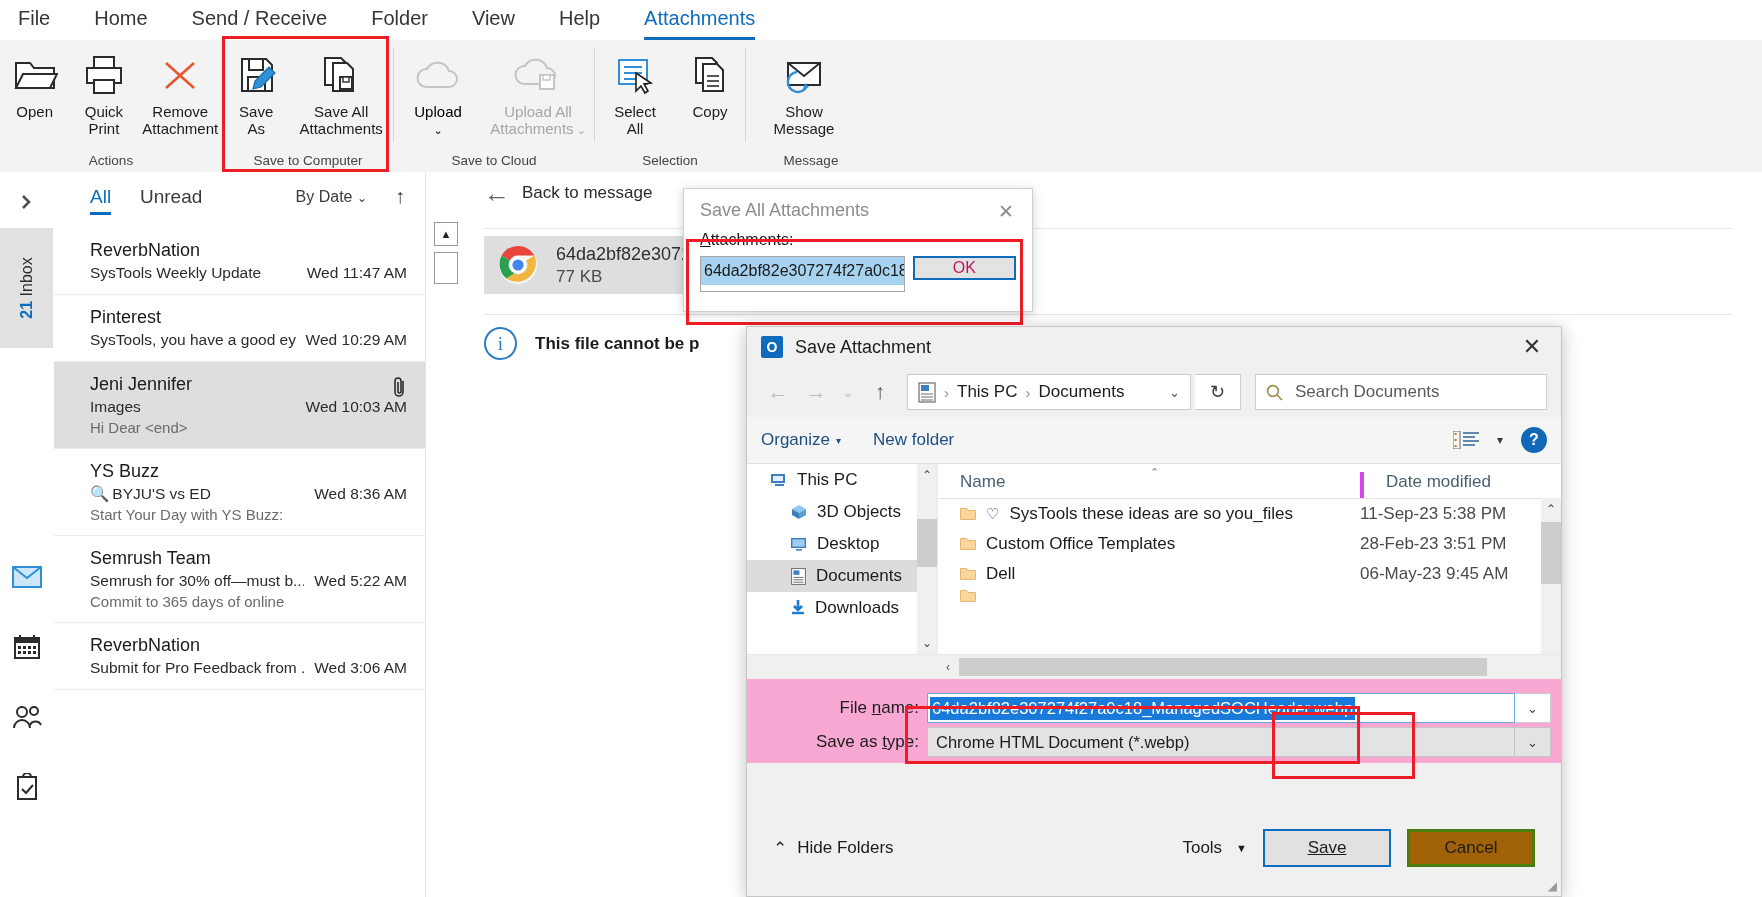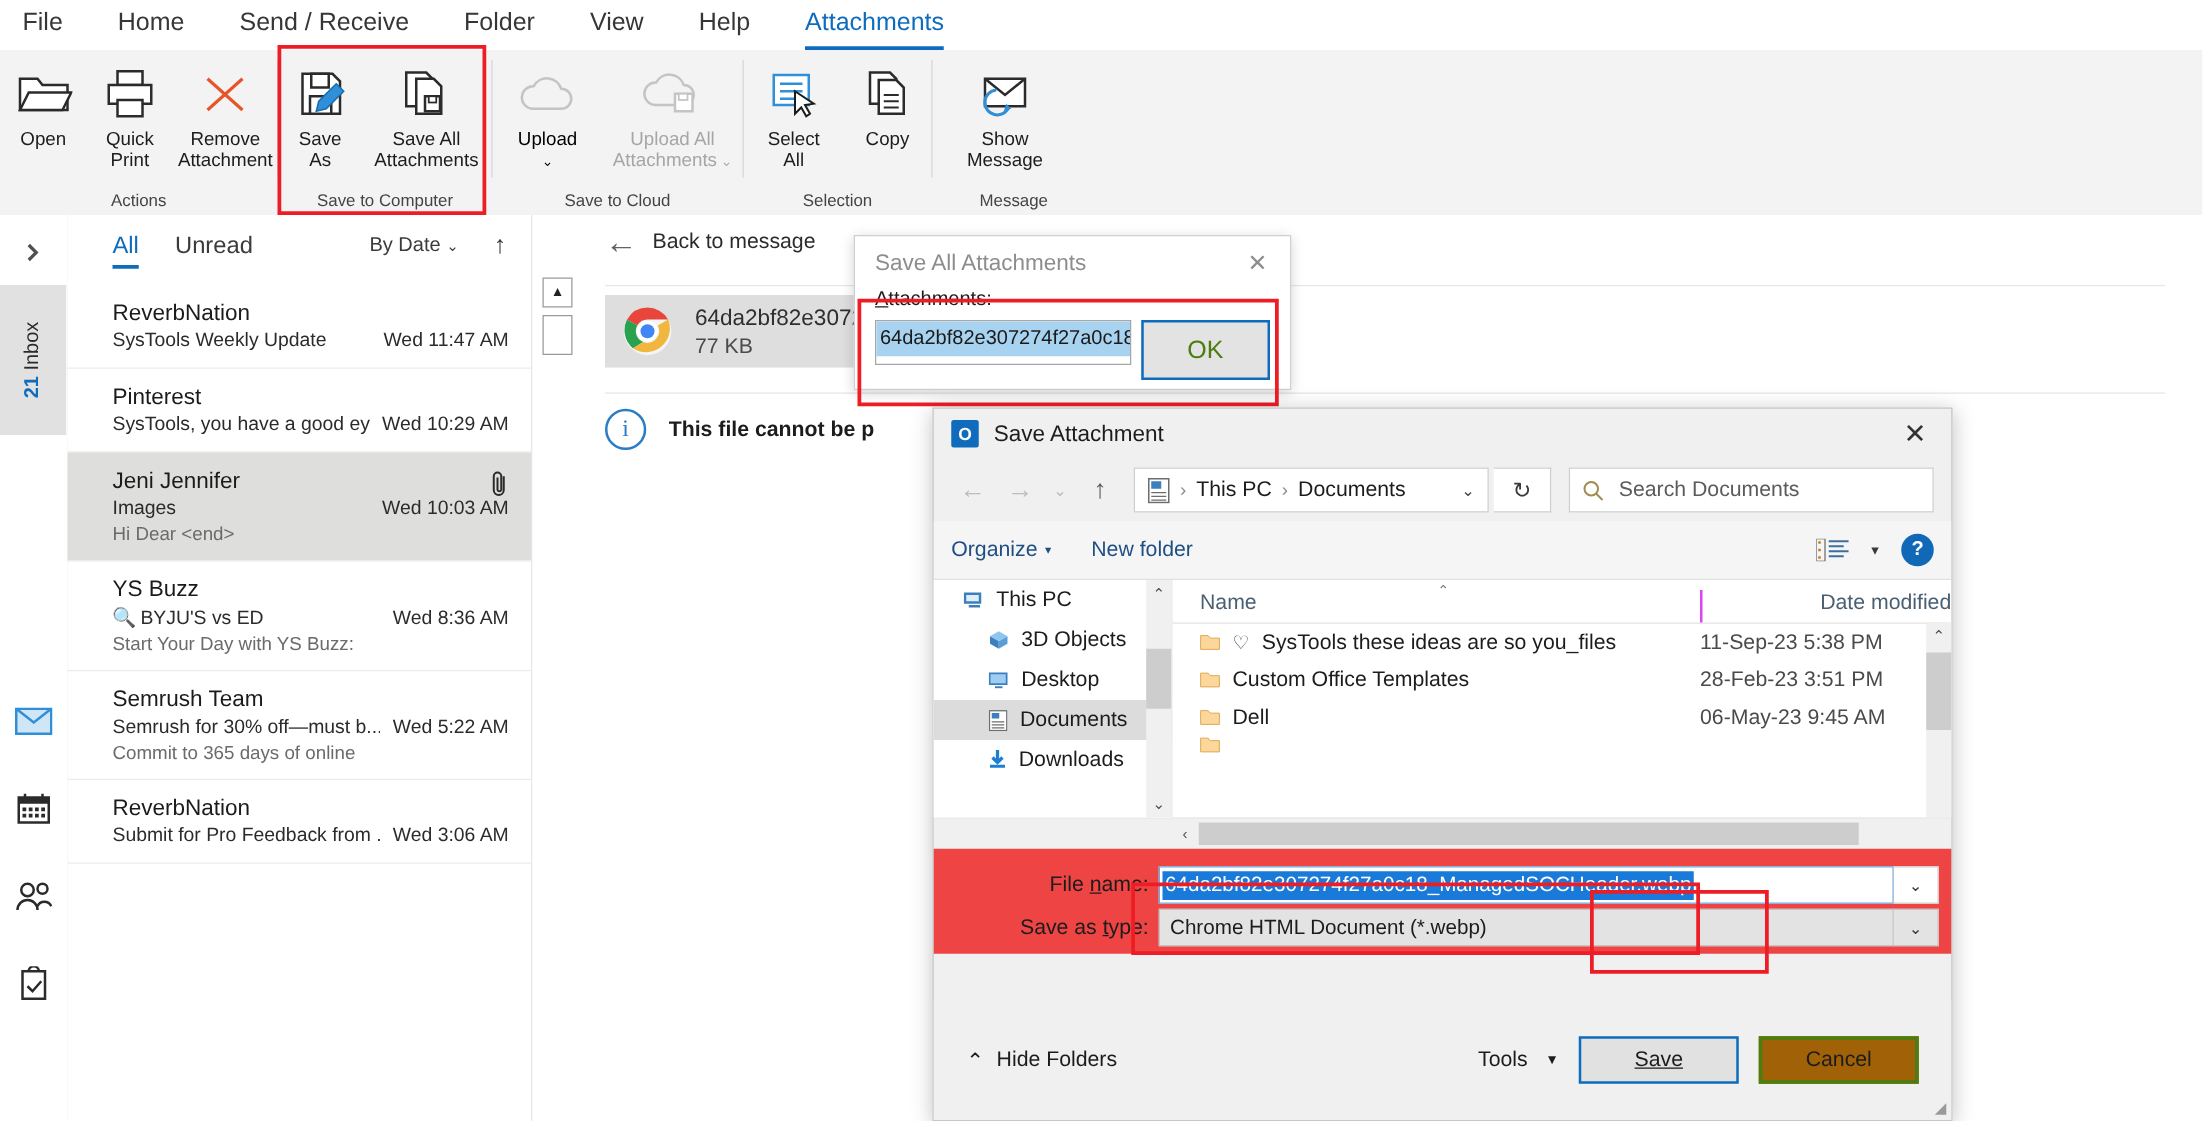--- a/index.html
+++ b/index.html
@@ -163,23 +163,23 @@
   .saa-row { display: flex; margin-top: 7px; align-items: flex-start; }
   .saa-list {
     width: 210px; height: 36px; border: 1px solid #a7a7a7; background: #fff; box-sizing: border-box;
     padding: 0; overflow: hidden;
   }
   .saa-list .sel {
     background: #a8d3f0; color: #1a1a1a; font-size: 16px; padding: 5px 3px; white-space: nowrap;
     overflow: hidden;
   }
   .saa-ok {
-    width: 106px; height: 48px; margin-left: 8px; background: #e3e3e3;
+    width: 106px; height: 24px; margin-left: 8px; background: #e3e3e3;
     border: 2px solid #0f6cbd; box-sizing: border-box;
-    font-size: 20px; color: #4d7c0f; display: flex; align-items: center; justify-content: center;
+    font-size: 16px; color: #be185d; display: flex; align-items: center; justify-content: center;
   }
 
   
   .sad {
     position: absolute; left: 746px; top: 326px; width: 816px; height: 571px;
     background: #f0f0f0; border: 1px solid #c6c6c6;
     box-shadow: 0 3px 16px rgba(0,0,0,.25);
     box-sizing: border-box;
   }
   .sad-title { height: 40px; display: flex; align-items: center; padding-left: 14px; }
@@ -246,40 +246,40 @@
   }
   .tree-sb .tb { width: 20px; height: 22px; display:flex; align-items:center; justify-content:center; font-size: 12px; color: #4a4a4a; }
   .tree-sb .th { position: absolute; top: 55px; width: 20px; height: 48px; background: #cdcdcd; }
 
   .flist { flex: 1; position: relative; }
   .fhead {
     height: 34px; display: flex; align-items: flex-end; border-bottom: 1px solid #e3e3e3; position: relative;
   }
   .fhead .col { font-size: 17px; color: #4a6072; padding: 0 0 6px 22px; }
   .fhead .col.name { width: 400px; }
-  .fhead .col.date { border-left: 2px solid #d946ef; flex: 1; text-align: right; }
+  .fhead .col.date { border-left: 4px solid #d946ef; flex: 1; }
   .fhead .sortcaret { position: absolute; left: 212px; top: 2px; font-size: 11px; color: #7a7a7a; }
   .frow { height: 30px; display: flex; align-items: center; }
   .frow .fn { width: 400px; display: flex; align-items: center; padding-left: 22px; box-sizing: border-box; gap: 10px;}
   .frow .fn .label { font-size: 17px; color: #1c1c1c; }
   .frow .dt { font-size: 17px; color: #4a4a4a; padding-left: 22px; }
   .folder-ico { width: 16px; height: 14px; position: relative; flex: none; }
   .heart { font-size: 15px; color: #3a3a3a; }
   .flist-sb { position: absolute; right: 0; top: 34px; width: 20px; bottom: 0; background: #f0f0f0; }
   .flist-sb .tb { width: 20px; height: 22px; display:flex; align-items:center; justify-content:center; font-size: 12px; color: #4a4a4a; }
   .flist-sb .th { position: absolute; top: 24px; width: 20px; height: 62px; background: #cdcdcd; }
 
   .hscroll {
     height: 24px; background: #f0f0f0; display: flex; align-items: center; padding-left: 190px;
     border-top: 1px solid #e8e8e8;
   }
   .hscroll .la { width: 22px; text-align: center; font-size: 12px; color: #555; }
   .hscroll .hthumb { height: 18px; width: 528px; background: #cdcdcd; }
 
-  .sad-fields { padding: 12px 0 4px 0; background: #ef4444; position: relative; }
+  .sad-fields { padding: 12px 0 4px 0; background: #f9a8d4; position: relative; }
   .fldrow { display: flex; align-items: center; height: 34px; padding-left: 40px; }
   .fldlabel { width: 132px; text-align: right; font-size: 17px; color: #1c1c1c; padding-right: 8px; }
   .fldlabel u { text-decoration: underline; }
   .fname-input {
     width: 588px; height: 30px; background: #fff; border: 1px solid #6ba8dd; box-sizing: border-box;
     display: flex; align-items: center; padding: 0 2px;
   }
   .fname-input .seltext {
     background: #1a7ad9; color: #fff; font-size: 16.5px; padding: 2px 2px; white-space: nowrap;
   }

